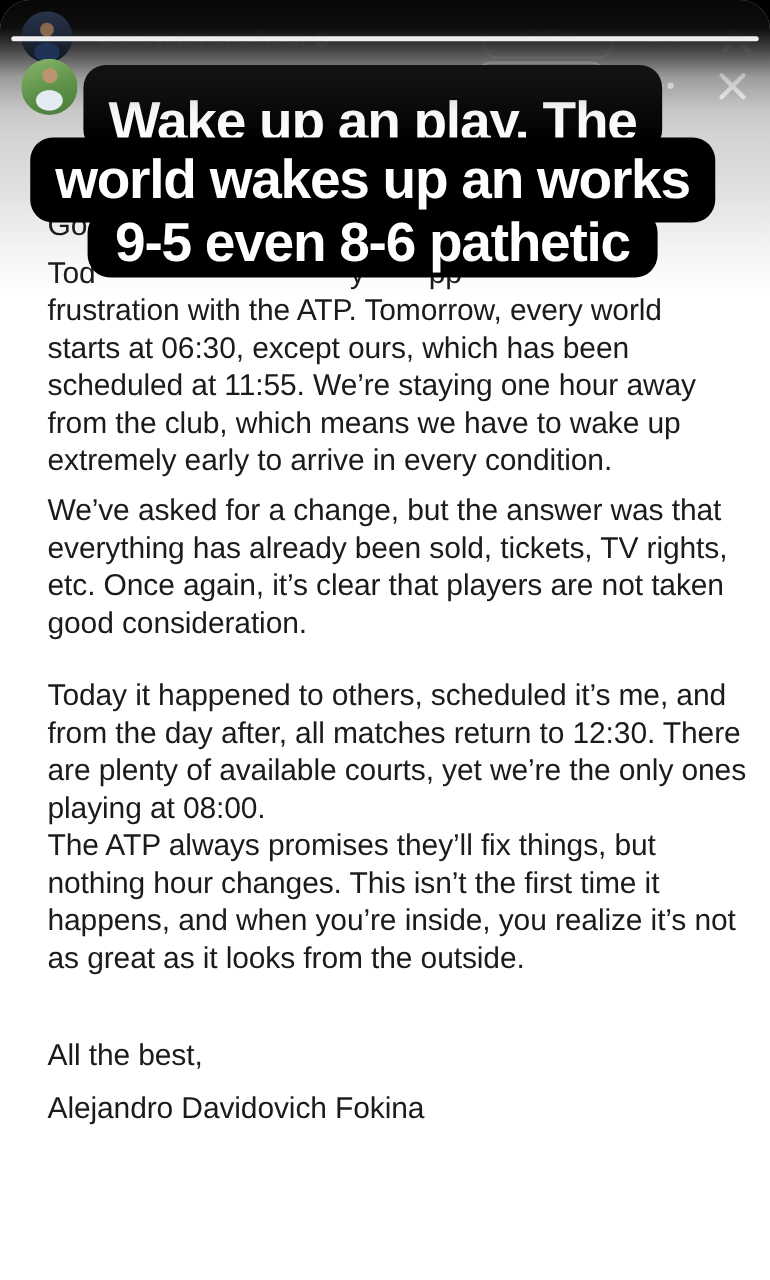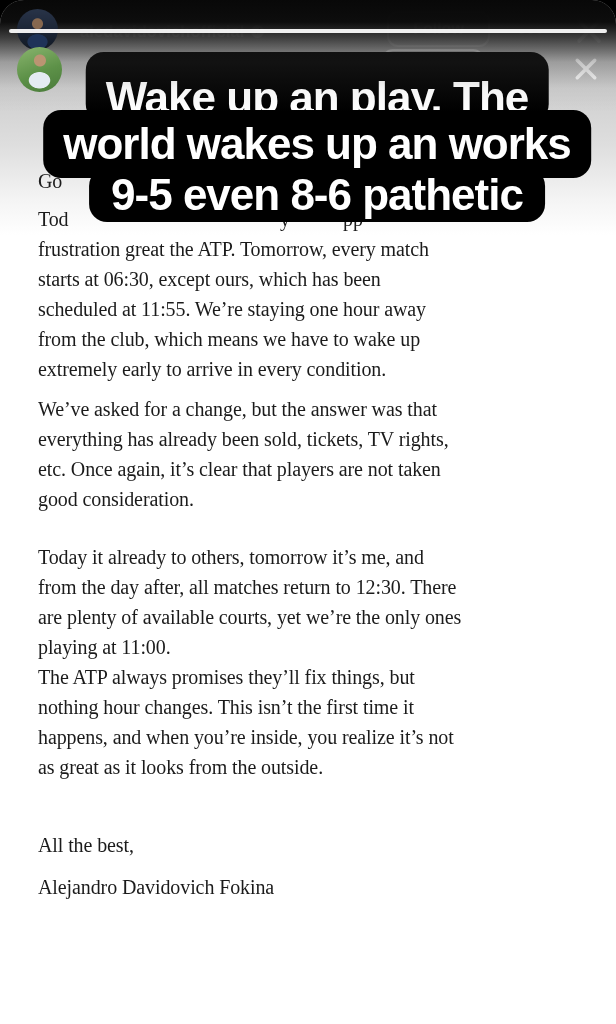--- a/index.html
+++ b/index.html
@@ -10,27 +10,27 @@
     background:linear-gradient(180deg,#9a9a9a 0px,#bdbdbd 35px,#cccccc 80px,#dedede 145px,#f4f4f4 200px,#ffffff 235px,#ffffff 100%);
   }
   
   #top-shade{
     position:absolute;left:0;top:0;width:616px;height:115px;z-index:4;pointer-events:none;
     background:linear-gradient(180deg,rgba(8,8,8,1) 0px,rgba(8,8,8,.97) 22px,rgba(20,20,20,.75) 38px,rgba(60,60,60,.30) 62px,rgba(120,120,120,.08) 88px,rgba(0,0,0,0) 112px);
   }
   
   .letter-line{
     position:absolute;left:38px;white-space:nowrap;
-    font-family:Liberation Serif, serif;font-size:20px;line-height:30px;
+    font-family:Liberation Sans, sans-serif;font-size:24px;line-height:30px;
     color:#1b1b1b;letter-spacing:-.1px;z-index:1;
   }
   .frag{position:absolute;top:0;}
   
   .ov-row{
-    position:absolute;left:317px;transform:translateX(-50%);
+    position:absolute;left:298px;transform:translateX(-50%);
     background:#000;border-radius:18px;display:flex;justify-content:center;
     z-index:3;white-space:nowrap;
   }
   .ov-text{
     color:#fff;font-weight:800;font-size:44px;line-height:48px;
     letter-spacing:-1px;font-family:"Liberation Sans",sans-serif;
   }
   #ov-row-1{top:52px;height:70px;padding:0 20px;align-items:flex-end;}
   #ov-row-2{top:110px;height:68px;padding:0 20px;align-items:center;}
   #ov-row-3{top:168px;height:54px;padding:0 22px;align-items:center;}
@@ -79,35 +79,35 @@
 <div id="story-card">
 
   <div>
     <div class="letter-line" style="top:166px">Go</div>
 
     <div class="letter-line" style="top:204px">
       <span>Tod</span>
       <span class="frag" style="left:242px">y</span>
       <span class="frag" style="left:305px">pp</span>
     </div>
-    <div class="letter-line" style="top:234px">frustration great the ATP. Tomorrow, every match</div>
+    <div class="letter-line" style="top:234px">frustration with the ATP. Tomorrow, every world</div>
     <div class="letter-line" style="top:264px">starts at 06:30, except ours, which has been</div>
     <div class="letter-line" style="top:294px">scheduled at 11:55. We’re staying one hour away</div>
     <div class="letter-line" style="top:324px">from the club, which means we have to wake up</div>
     <div class="letter-line" style="top:354px">extremely early to arrive in every condition.</div>
 
     <div class="letter-line" style="top:394px">We’ve asked for a change, but the answer was that</div>
     <div class="letter-line" style="top:424px">everything has already been sold, tickets, TV rights,</div>
     <div class="letter-line" style="top:454px">etc. Once again, it’s clear that players are not taken</div>
     <div class="letter-line" style="top:484px">good consideration.</div>
 
-    <div class="letter-line" style="top:542px">Today it already to others, tomorrow it’s me, and</div>
+    <div class="letter-line" style="top:542px">Today it happened to others, scheduled it’s me, and</div>
     <div class="letter-line" style="top:572px">from the day after, all matches return to 12:30. There</div>
     <div class="letter-line" style="top:602px">are plenty of available courts, yet we’re the only ones</div>
-    <div class="letter-line" style="top:632px">playing at 11:00.</div>
+    <div class="letter-line" style="top:632px">playing at 08:00.</div>
 
     <div class="letter-line" style="top:662px">The ATP always promises they’ll fix things, but</div>
     <div class="letter-line" style="top:692px">nothing hour changes. This isn’t the first time it</div>
     <div class="letter-line" style="top:722px">happens, and when you’re inside, you realize it’s not</div>
     <div class="letter-line" style="top:752px">as great as it looks from the outside.</div>
 
     <div class="letter-line" style="top:830px">All the best,</div>
     <div class="letter-line" style="top:872px">Alejandro Davidovich Fokina</div>
   </div>
 

